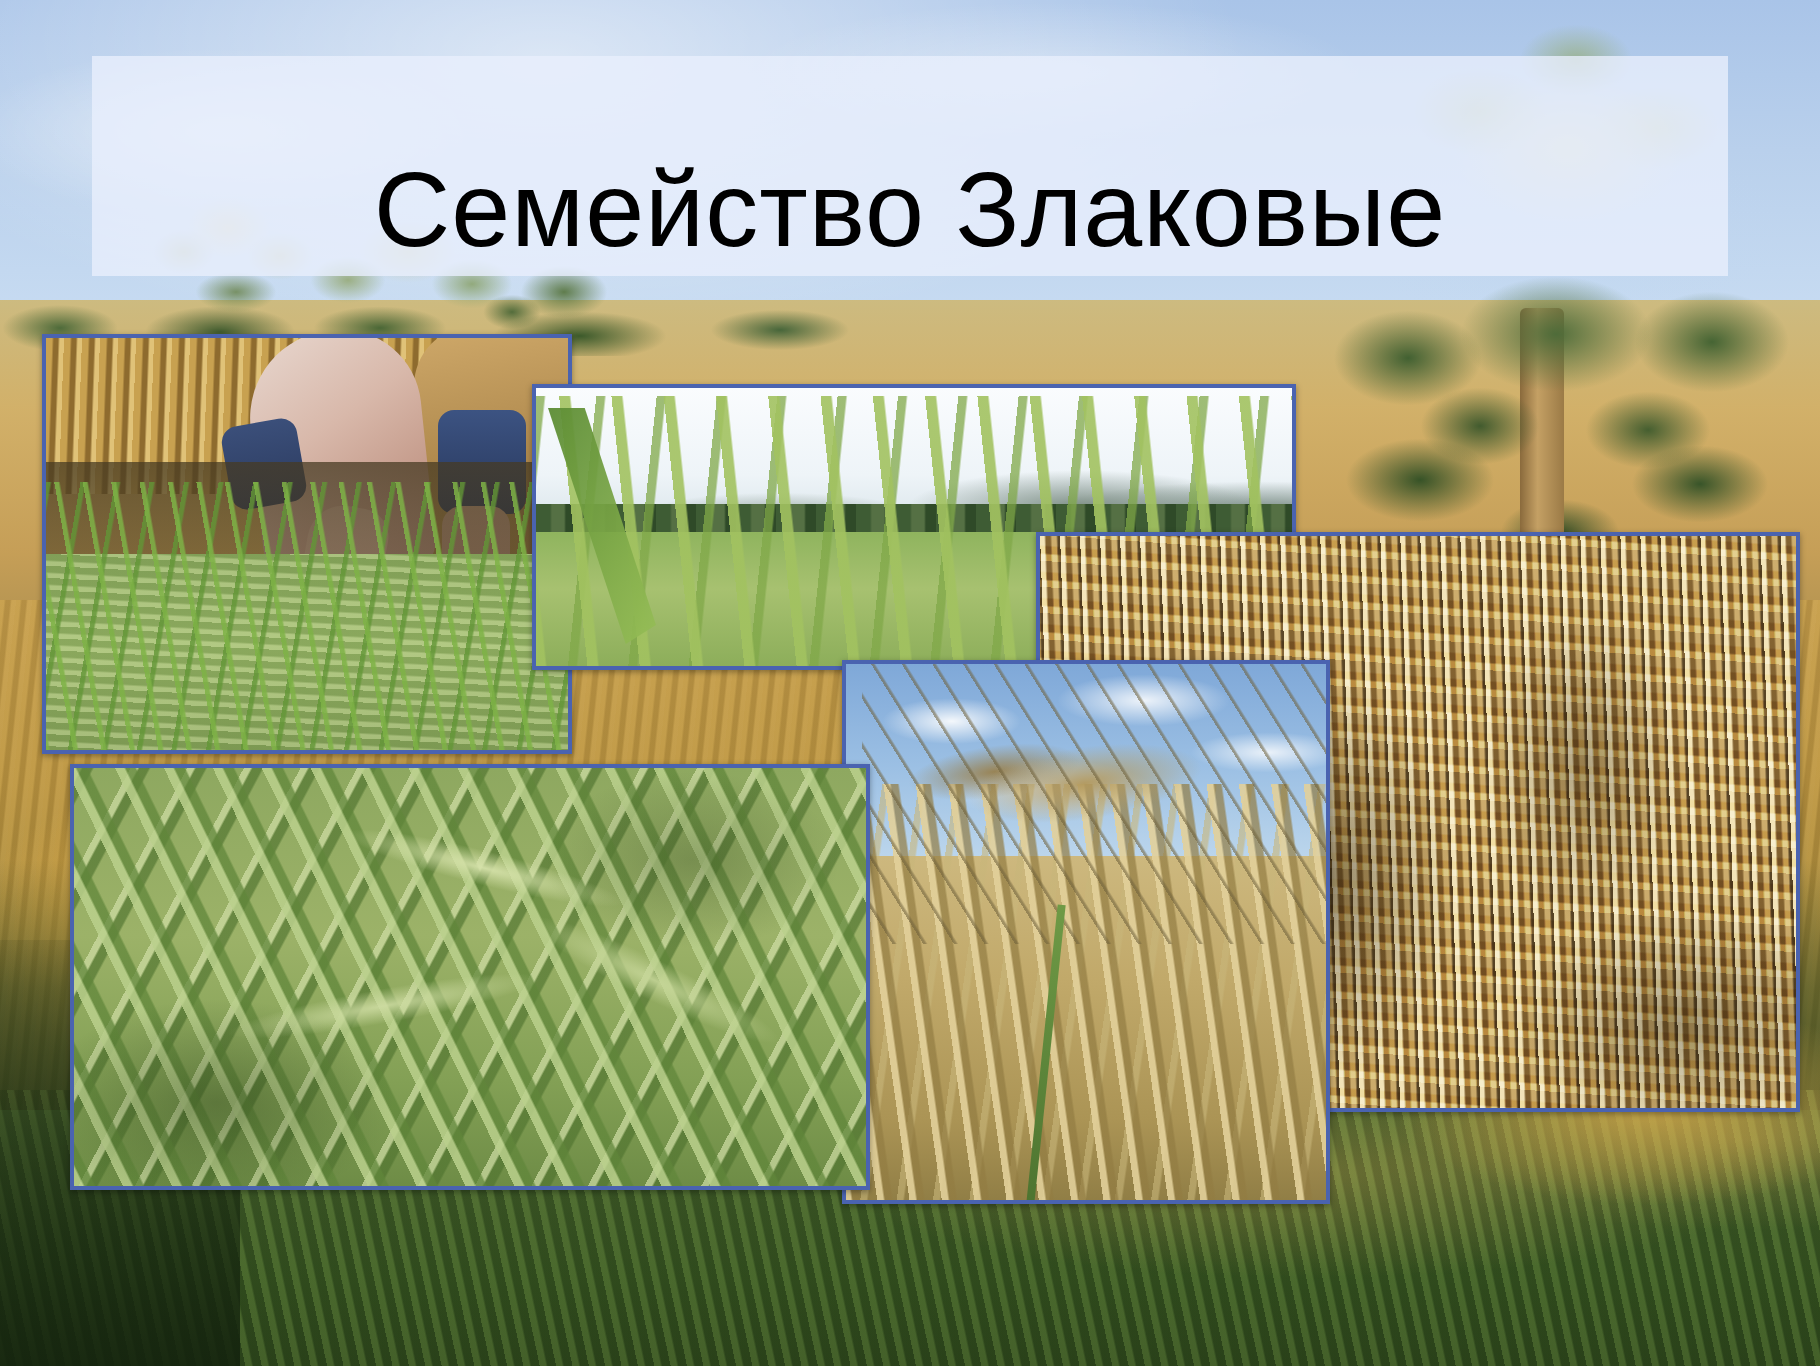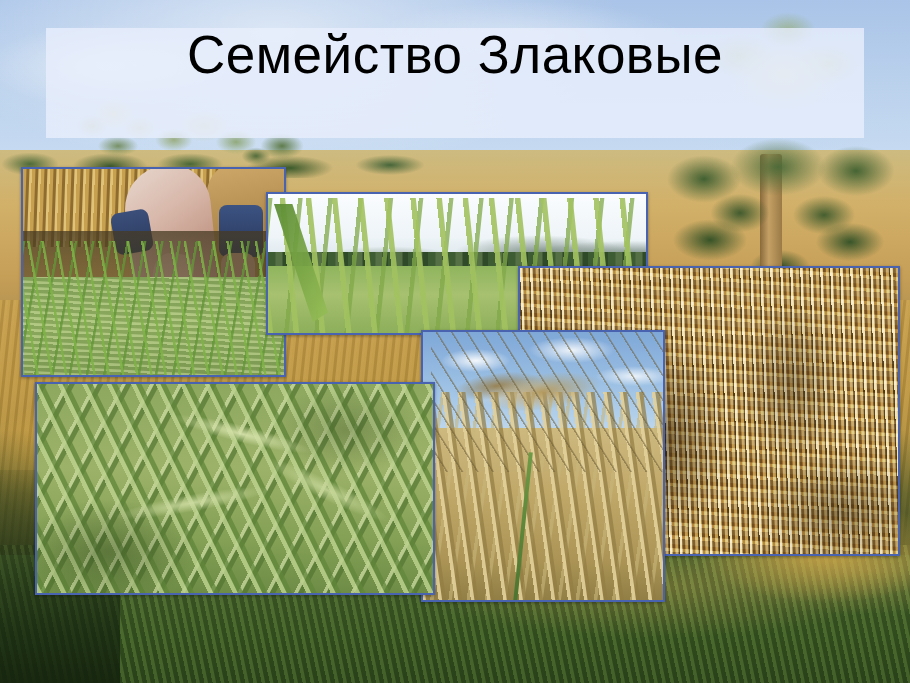--- a/index.html
+++ b/index.html
@@ -163,21 +163,21 @@
       radial-gradient(ellipse 40px 22px at 110px 70px, rgba(42,72,34,0.9), rgba(42,72,34,0) 74%);
   }
 
   
   .title-banner {
     position: absolute;
     left: 46px; top: 28px;
     width: 818px; height: 110px;
     background: rgba(232,239,252, 0.80);
     display: flex;
-    align-items: flex-start;
+    align-items: flex-end;
     justify-content: center;
   }
   .title-text {
     font-size: 53px;
     line-height: 1;
     color: #000000;
     letter-spacing: 0.5px;
     white-space: nowrap;
     text-align: center;
     padding-bottom: 6px;

